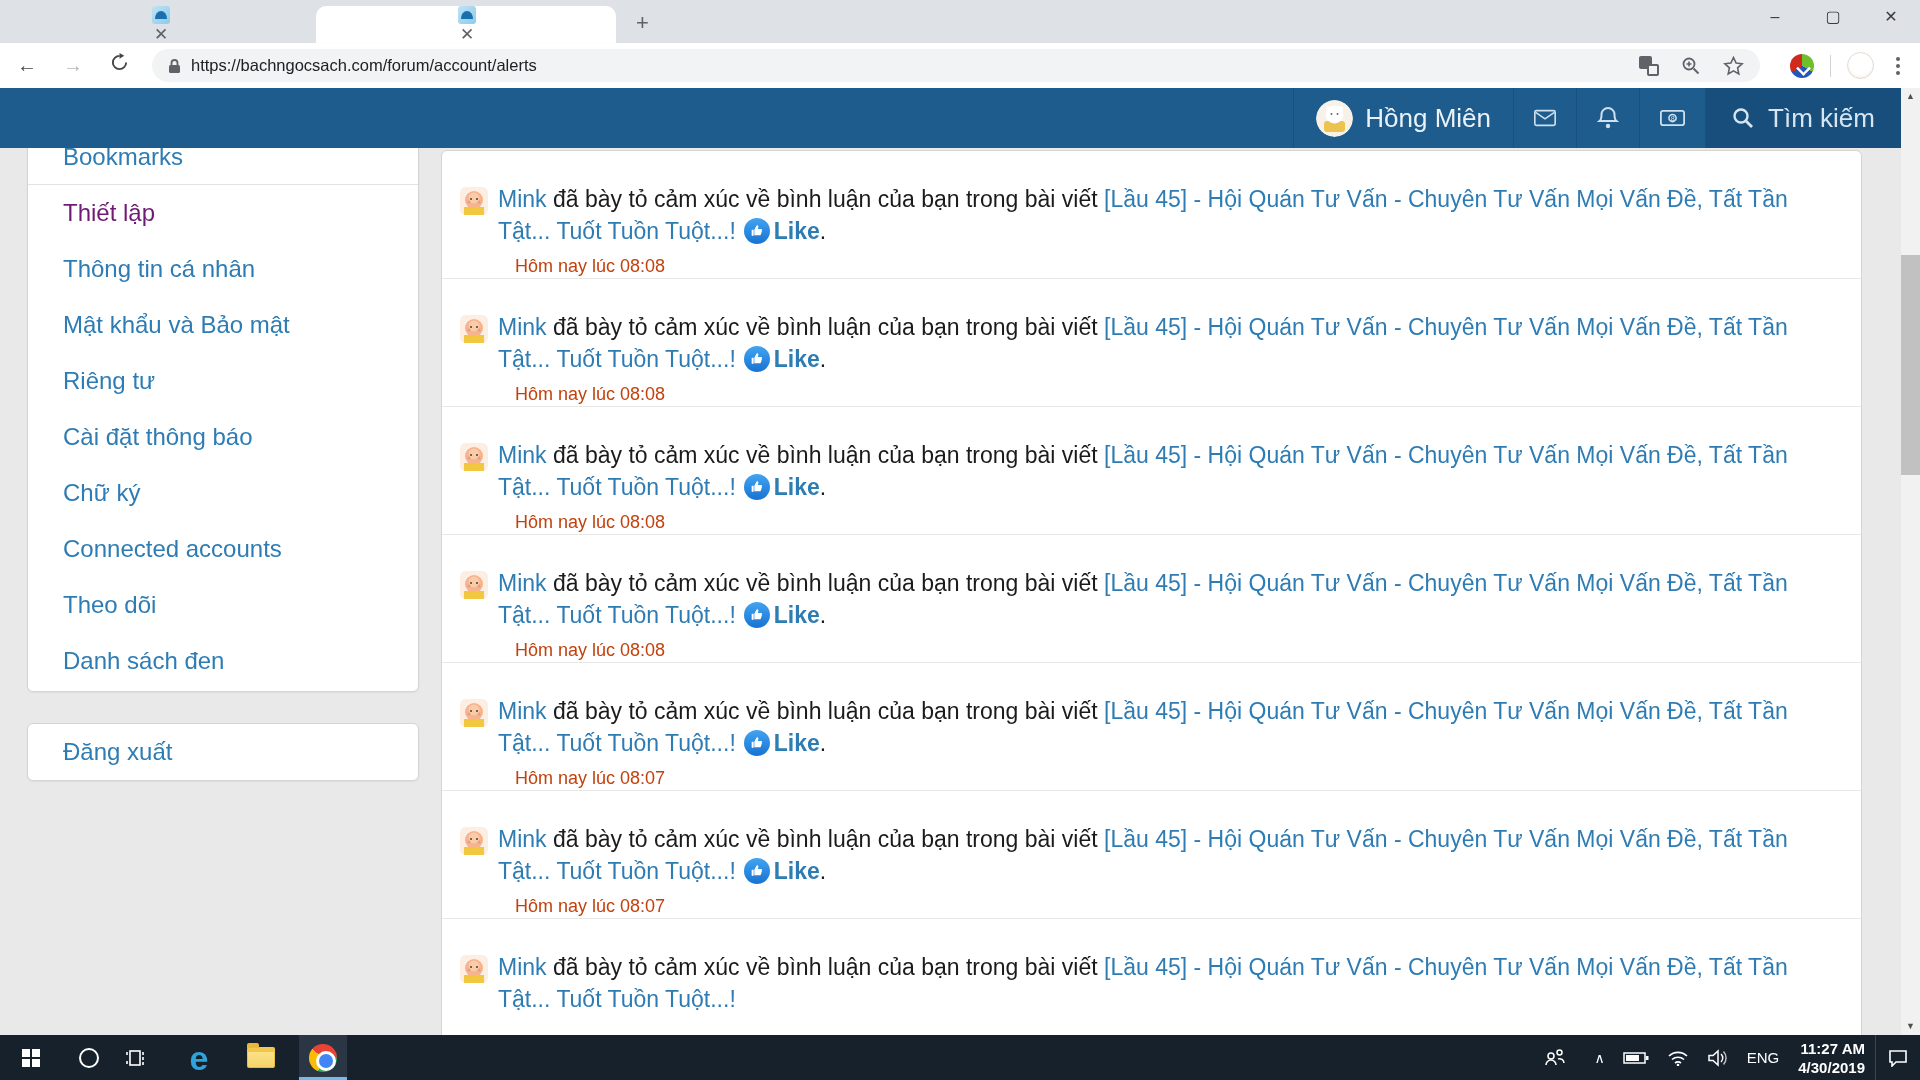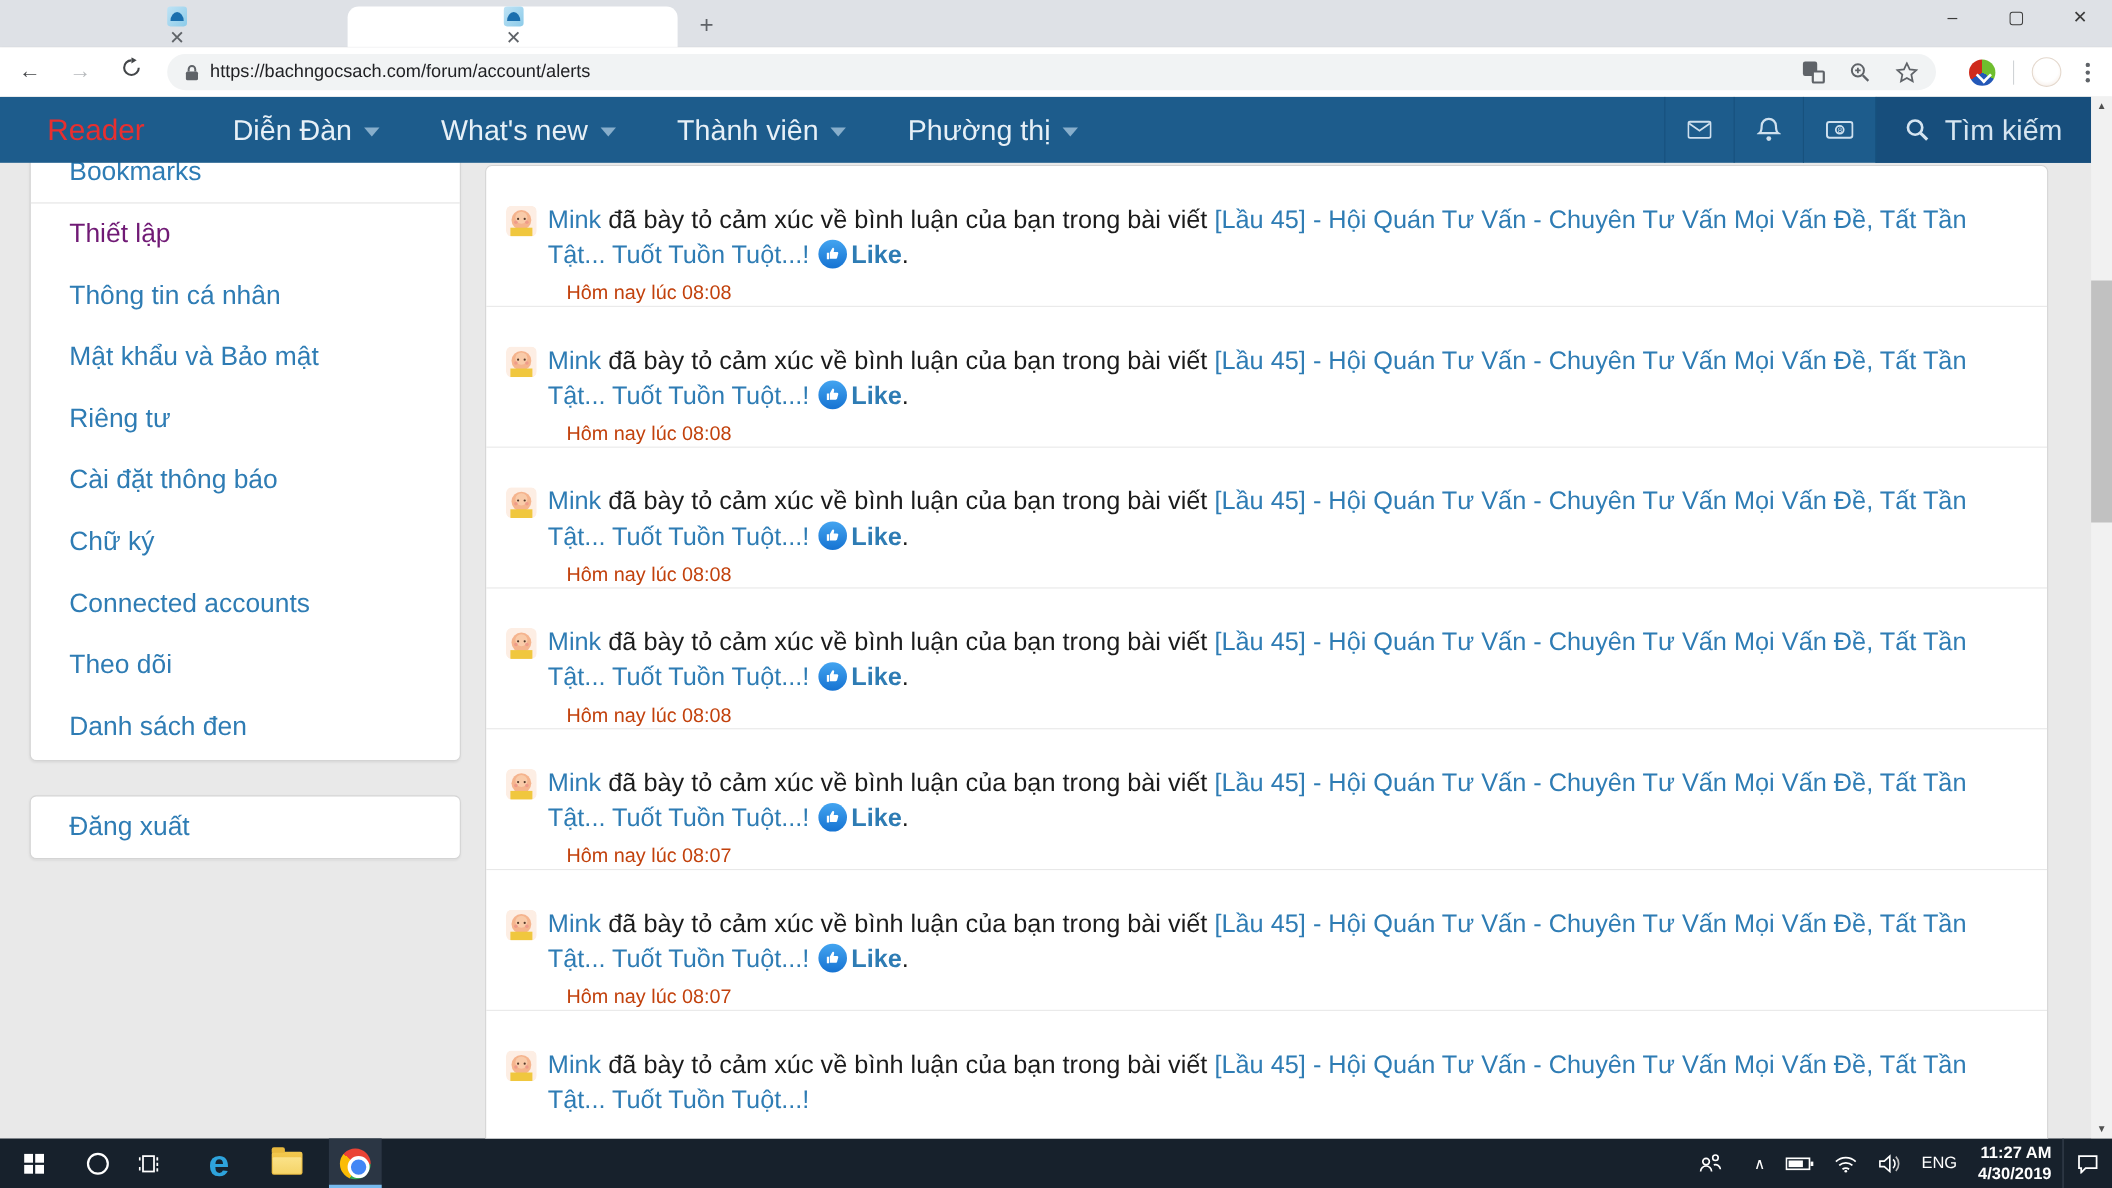--- a/index.html
+++ b/index.html
@@ -155,46 +155,35 @@
           <i></i>
           <i></i>
           <i></i>
         </span>
     </div>
   </div>
 
   <div class="page">
 
     <div class="navbar">
-      <div class="nav-left">
-        <span class="brand">Reader</span>
-        <div style="display:flex;">
-
-            <div class="nav-item">
-              <span>Diễn Đàn</span>
-              <span class="caret"></span>
-            </div>
-
-            <div class="nav-item">
-              <span>What's new</span>
-              <span class="caret"></span>
-            </div>
-
-            <div class="nav-item">
-              <span>Thành viên</span>
-              <span class="caret"></span>
-            </div>
-
-            <div class="nav-item">
-              <span>Phường thị</span>
-              <span class="caret"></span>
-            </div>
-          </div>
-      </div>
       <div class="nav-right">
+        <div class="nav-cell user-cell">
+          <span class="user-avatar">
+            <svg width="37" height="37" viewBox="0 0 37 37">
+                <circle cx="18.5" cy="18.5" r="18.5" fill="#f7f1e8"></circle>
+                <rect x="8" y="21" width="21" height="11" rx="3" fill="#edc34f"></rect>
+                <circle cx="18.5" cy="14.5" r="9" fill="#ffffff"></circle>
+                <circle cx="12.5" cy="8.5" r="2.5" fill="#fff"></circle>
+                <circle cx="24.5" cy="8.5" r="2.5" fill="#fff"></circle>
+                <circle cx="15.5" cy="14" r="1" fill="#6b6b6b"></circle>
+                <circle cx="21.5" cy="14" r="1" fill="#6b6b6b"></circle>
+              </svg>
+          </span>
+          <span>Hồng Miên</span>
+        </div>
         <div class="nav-cell" style="width:63px;">
           <svg width="27" height="20" viewBox="0 0 27 20">
               <rect x="1" y="1" width="25" height="18" rx="2" fill="none" stroke="#cfe0ee" stroke-width="2"></rect>
               <path d="M2 3 L13.5 11 L25 3" fill="none" stroke="#cfe0ee" stroke-width="2"></path>
             </svg>
         </div>
         <div class="nav-cell" style="width:63px;">
           <svg width="22" height="24" viewBox="0 0 22 24">
               <path d="M11 2 a6.5 6.5 0 0 1 6.5 6.5 c0 5 2 6.5 2 6.5 H2.5 s2-1.5 2-6.5 A6.5 6.5 0 0 1 11 2z" fill="none" stroke="#cfe0ee" stroke-width="2"></path>
               <circle cx="11" cy="20" r="2.2" fill="#cfe0ee"></circle>

